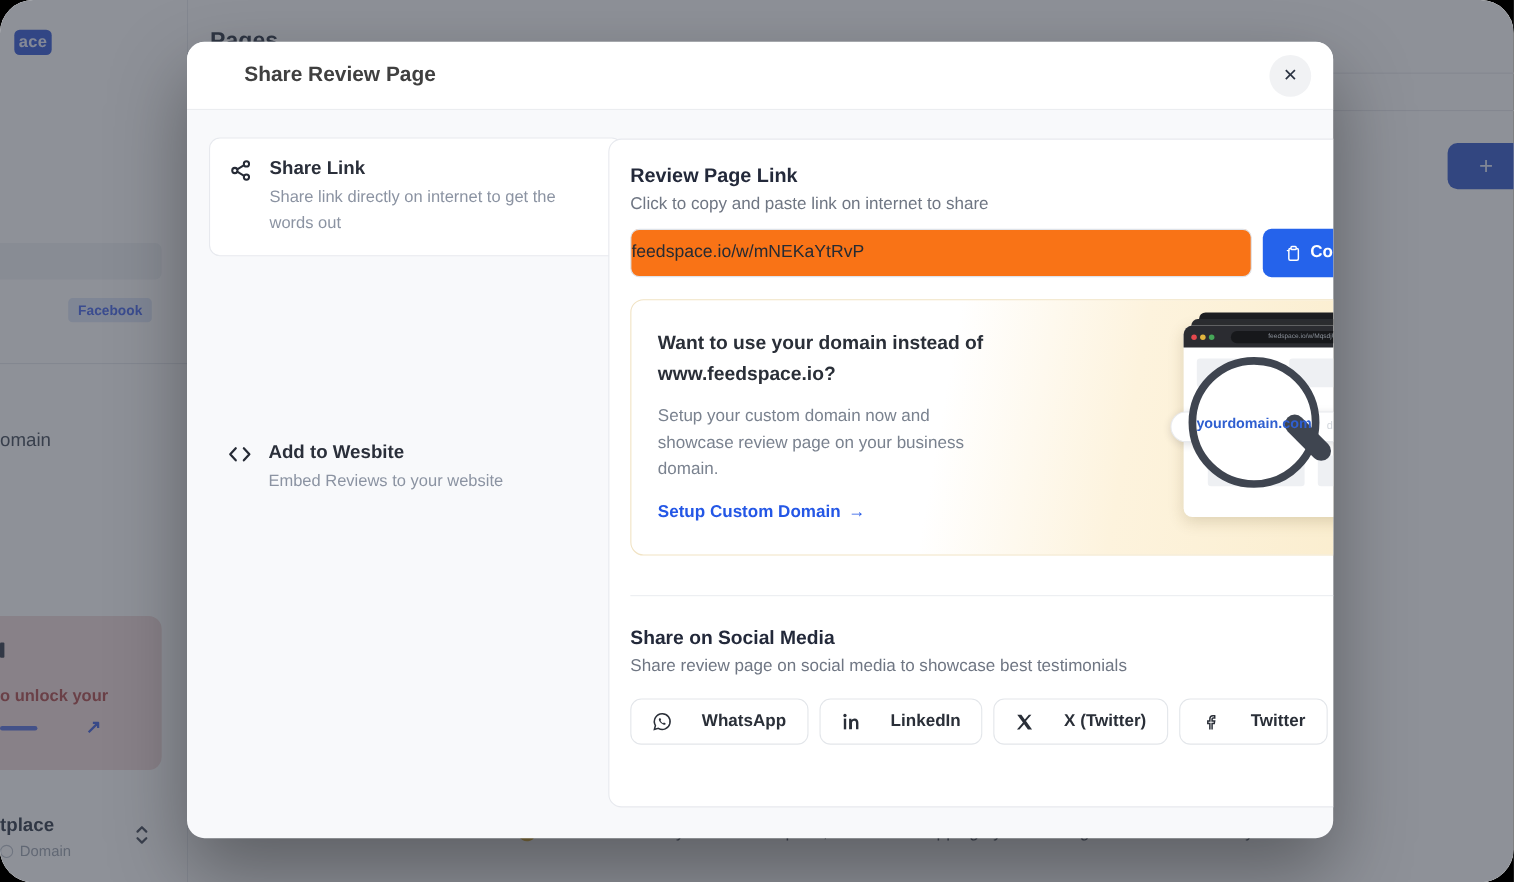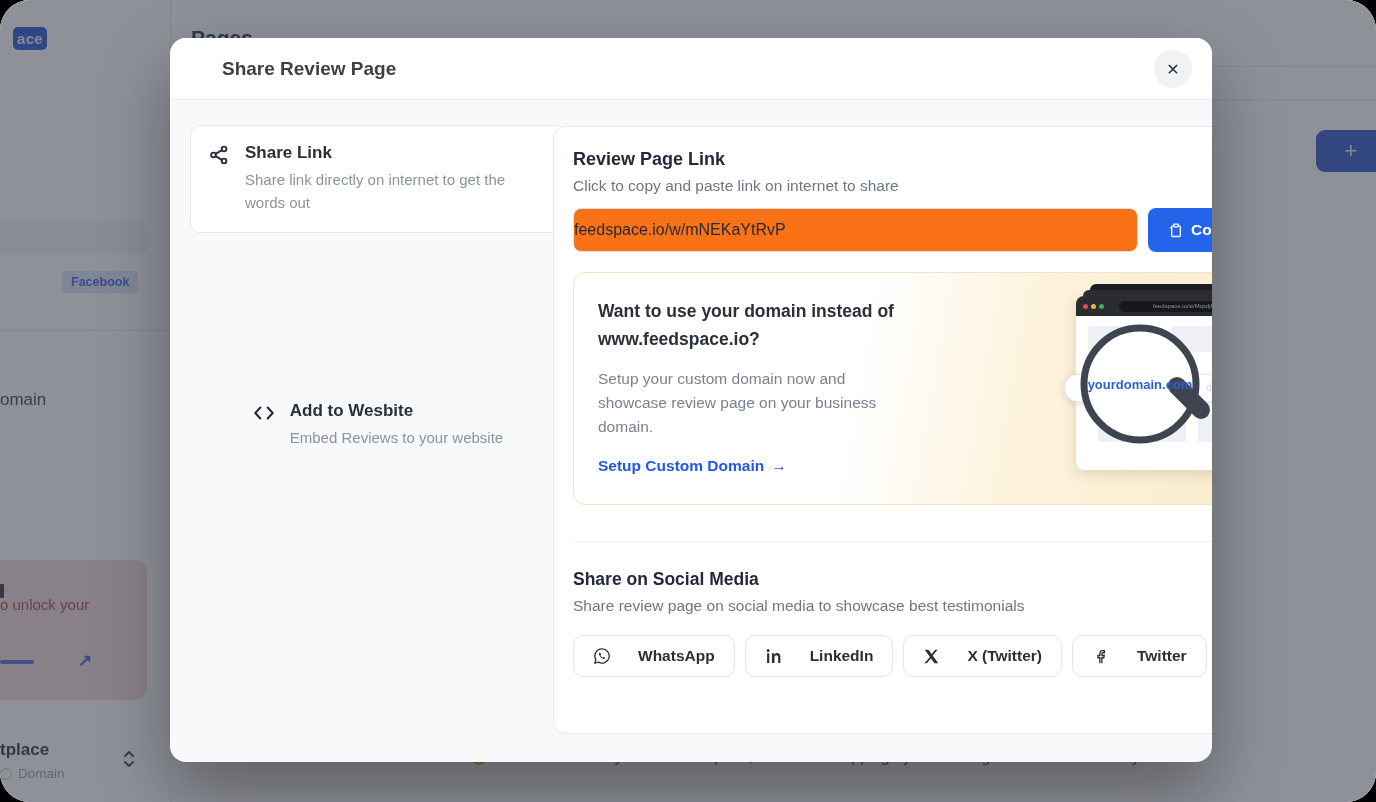--- a/index.html
+++ b/index.html
@@ -9,21 +9,21 @@
 
   
   .bg-sidebar { position:absolute; left:0; top:0; width:171px; height:100%; background:#fff; border-right:1px solid #e9eaee; }
   .logo-badge { position:absolute; left:13px; top:27px; padding:3px 4px; background:#2f55d4; color:#e8edfb; font-size:15px; font-weight:700; border-radius:5px; letter-spacing:.3px; }
   .side-highlight { position:absolute; left:0; top:221px; width:147px; height:33px; background:#f1f3f6; border-radius:0 6px 6px 0; }
   .upcoming-badge { position:absolute; left:62px; top:271px; padding:4px 9px; background:#dde6f7; color:#4263eb; font-size:12.5px; font-weight:700; border-radius:4px; }
   .side-divider { position:absolute; left:0; top:330px; width:171px; height:1px; background:#e7e8ec; }
   .side-partial { position:absolute; left:0; top:390px; font-size:17px; color:#3b4452; }
   .promo-card { position:absolute; left:-12px; top:560px; width:159px; height:140px; background:#f2dada; border-radius:12px; }
   .promo-frag { position:absolute; left:12px; top:24px; width:4px; height:14px; background:#2e3644; border-radius:1px; }
-  .promo-text { position:absolute; left:12px; top:36px; font-size:15px; color:#ad4747; }
+  .promo-text { position:absolute; left:12px; top:64px; font-size:15px; color:#ad4747;font-weight:bold; }
   .promo-link-frag { position:absolute; left:12px; top:100px; width:34px; height:4px; background:#3b5bdb; border-radius:2px; opacity:.85; }
   .promo-arrow { position:absolute; left:90px; top:90px; color:#3b5bdb; font-size:17px; font-weight:700; }
   .ws-name { position:absolute; left:0; top:740px; font-size:17px; font-weight:700; color:#2b3442; }
   .ws-sub { position:absolute; left:18px; top:766px; font-size:13.5px; color:#9aa1ad; }
   .ws-subicon { position:absolute; left:0px; top:768px; width:12px; height:12px; border:1.5px solid #b9bfc9; border-radius:50%; }
   .ws-sort { position:absolute; left:120px; top:748px; width:18px; height:22px; color:#3f4654; }
 
   .bg-main { position:absolute; left:171px; top:0; right:0; height:100%; background:#fff; }
   .bg-pagetitle { position:absolute; left:20px; top:26px; font-size:21px; font-weight:700; color:#252e3e; }
   .bg-line1 { position:absolute; left:0; right:0; top:66px; height:1px; background:#e8e9ed; }
@@ -33,21 +33,21 @@
   .wave-shape { width:15px; height:15px; background:#e2b23a; border-radius:45% 45% 40% 55%; transform:rotate(-15deg); }
 
   .overlay { position:absolute; inset:0; background:rgba(54,59,71,0.56); }
 
   
   .modal { position:absolute; left:170px; top:38px; width:1042px; height:724px; background:#f8f9fb; border-radius:16px; box-shadow:0 30px 70px rgba(0,0,0,.35); overflow:hidden; }
   .modal-header { position:absolute; left:0; top:0; right:0; height:62px; background:#fff; border-bottom:1px solid #ebedf0; }
   .modal-title { position:absolute; left:20px; top:20px; font-size:19px; font-weight:700; color:#404040;margin-left:32px; }
   .modal-close { position:absolute; right:20px; top:12px; width:38px; height:38px; border-radius:50%; background:#f1f2f4; color:#2b3342; font-size:16px; display:flex; align-items:center; justify-content:center; cursor:pointer; }
 
-  .nav-item { position:absolute; left:20px; width:376px; display:flex; gap:15px; padding:17px;justify-content:center; }
+  .nav-item { position:absolute; left:20px; width:376px; display:flex; gap:15px; padding:17px; }
   .nav-item.card { background:#fff; border:1px solid #e7e9ee; border-radius:10px; }
   .nav-item.flat { padding:5px 17px; }
   .nav-icon { flex:0 0 22px; color:#262b36; padding-top:1px; }
   .nav-title { font-size:17px; font-weight:700; color:#2a2f3a; }
   .nav-desc { margin-top:5px; font-size:15px; line-height:1.55; color:#8b93a2; }
 
   .panel { position:absolute; left:383px; top:88px; width:752px; height:608px; background:#fff; border:1px solid #e7e9ee; border-radius:12px; padding:22px 19px; }
   .panel-h { font-size:18px; font-weight:700; color:#23293a; }
   .panel-sub { margin-top:7px; font-size:15.5px; color:#6f7683; }
   .link-row { margin-top:13px; display:flex; gap:10px; }

